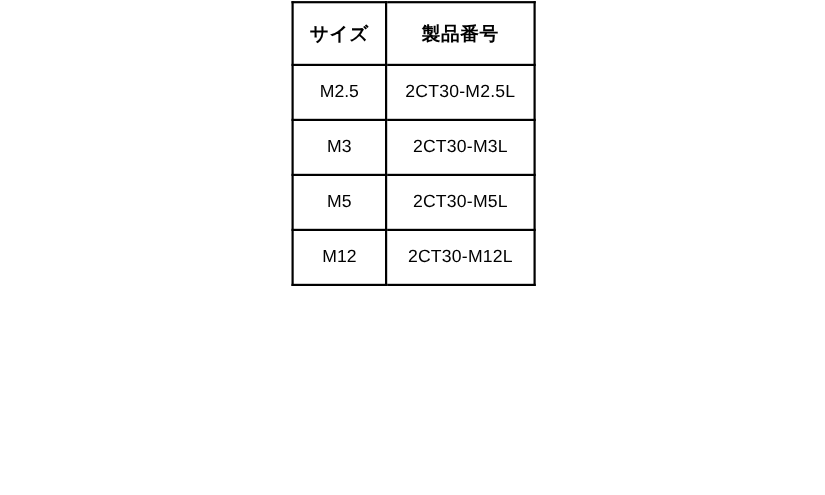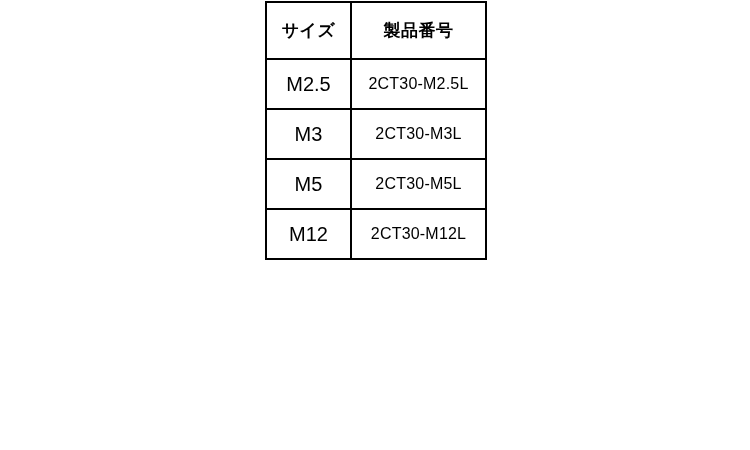--- a/index.html
+++ b/index.html
@@ -42,21 +42,21 @@
     font-size: 17px;
     font-weight: bold;
     letter-spacing: 0.5px;
   }
   #spec-table tbody td {
     height: 48px;
     font-size: 16px;
     font-weight: normal;
   }
   #spec-table tbody td.size-cell {
-    font-size: 20px;
+    font-size: 16px;
   }
   #spec-table tbody td.part-cell {
     font-size: 16px;
     letter-spacing: 0.2px;
   }
 </style>
 </head>
 <body>
 
 <div id="page">

